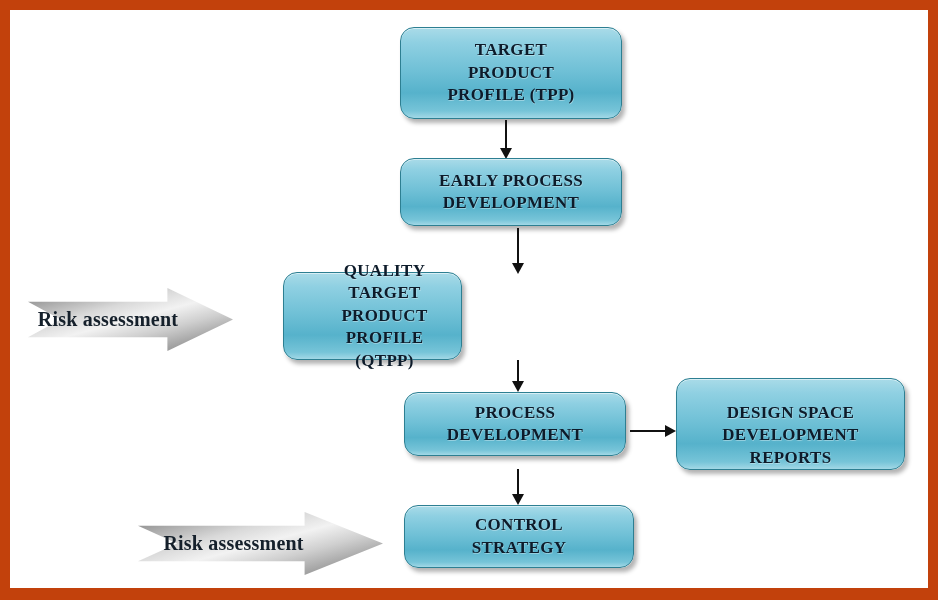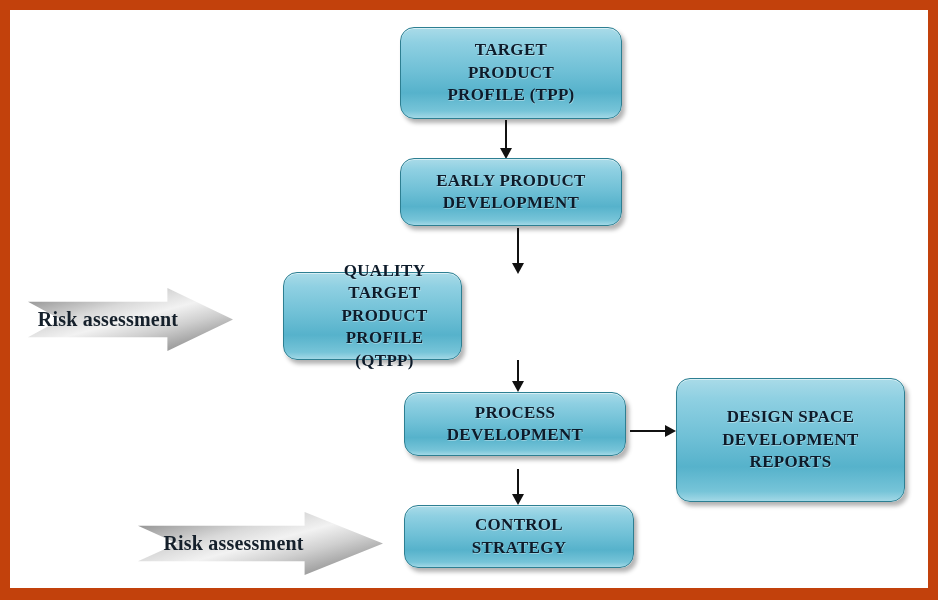--- a/index.html
+++ b/index.html
@@ -142,21 +142,21 @@
 PRODUCT
 PROFILE (TPP)</span>
     </div>
 
     <div class="conn" style="left:489px; top:110px; width:14px; height:39px;">
       <div class="line-v" style="height:30px;"></div>
       <div class="head-down"></div>
     </div>
 
     <div class="node" style="left:390px; top:148px; width:222px; height:68px;">
-      <span class="label">EARLY PRODUCT
+      <span class="label">EARLY PROCESS
 DEVELOPMENT</span>
     </div>
 
     <div class="conn" style="left:501px; top:218px; width:14px; height:46px;">
       <div class="line-v" style="height:36px;"></div>
       <div class="head-down"></div>
     </div>
 
     <div class="risk-arrow" style="left:18px; top:278px; width:205px; height:63px;">
       <div class="shape"></div>
@@ -178,21 +178,21 @@
     <div class="node" style="left:394px; top:382px; width:222px; height:64px;">
       <span class="label">PROCESS
 DEVELOPMENT</span>
     </div>
 
     <div class="conn conn-h" style="left:620px; top:414px; width:46px; height:14px;">
       <div class="line-h" style="width:36px;"></div>
       <div class="head-right"></div>
     </div>
 
-    <div class="node" style="left:666px; top:368px; width:229px; height:124px;">
+    <div class="node" style="left:666px; top:368px; width:229px; height:92px;align-items:flex-end;">
       <span class="label">DESIGN SPACE
 DEVELOPMENT
 REPORTS</span>
     </div>
 
     <div class="conn" style="left:501px; top:459px; width:14px; height:36px;">
       <div class="line-v" style="height:26px;"></div>
       <div class="head-down"></div>
     </div>
 

